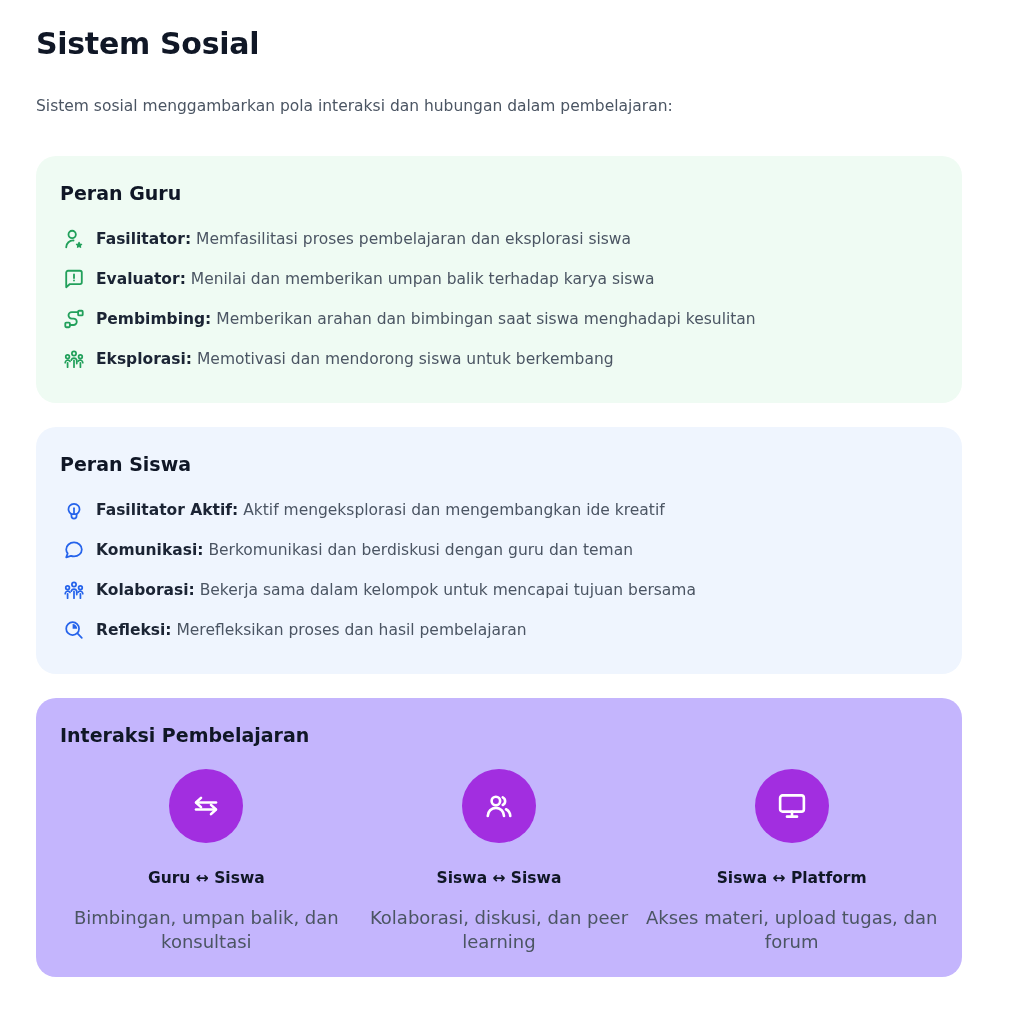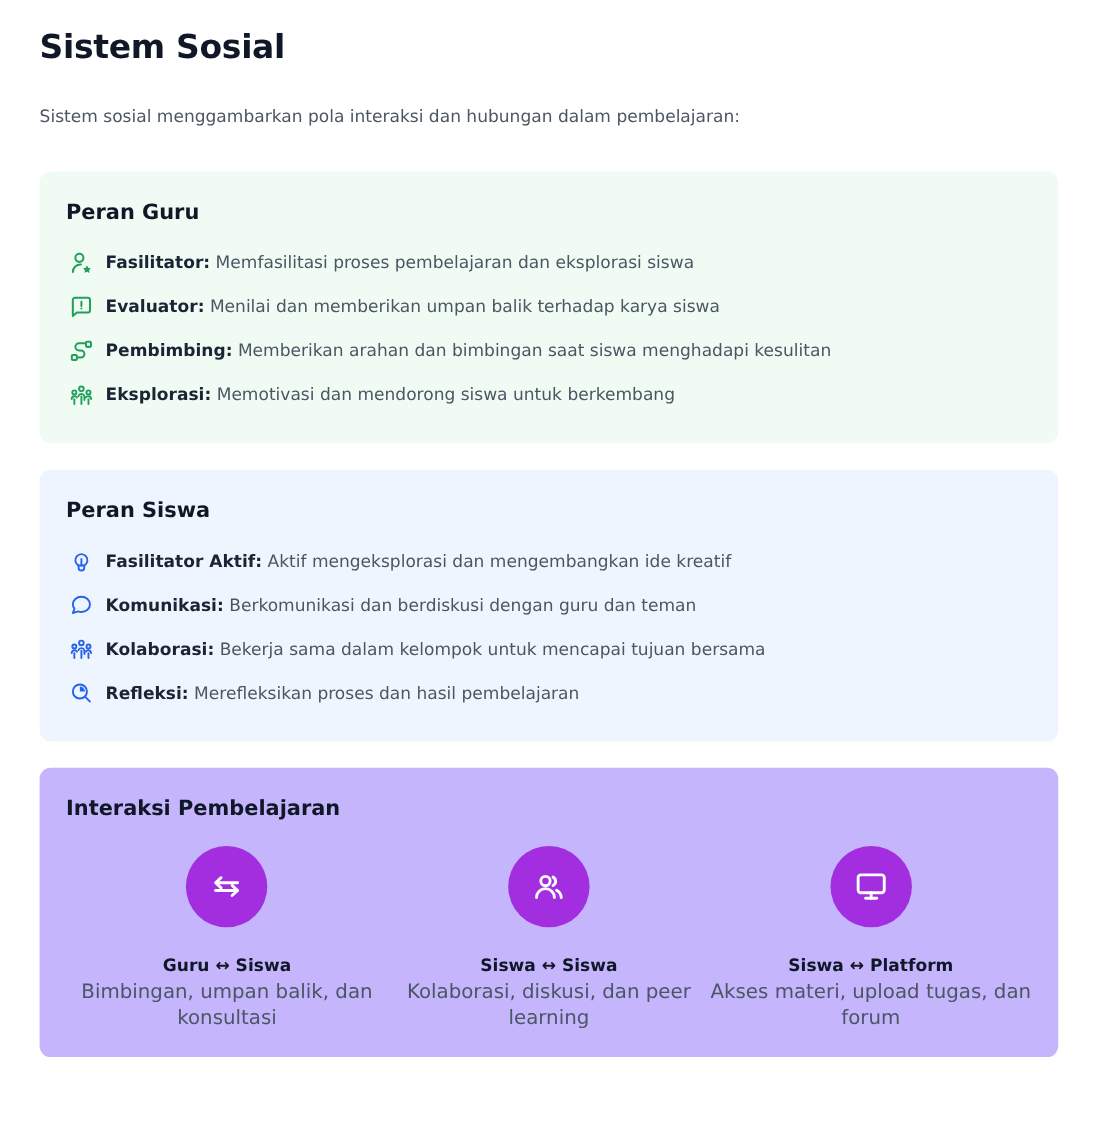--- a/index.html
+++ b/index.html
@@ -33,21 +33,21 @@
   .page-subtitle {
     font-size: 15.5px;
     color: #4b5563;
     margin: 33px 0 0 0;
     line-height: 1.5;
   }
 
   
   .card {
     box-sizing: border-box;
-    border-radius: 10px;
+    border-radius: 20px;
     padding: 26px 24px 24px 24px;
   }
   .card-green  { background: #effbf3; margin-top: 38px; }
   .card-blue   { background: #eff5fe; margin-top: 24px; }
   .card-purple { background: #c4b5fd; margin-top: 24px; }
 
   .card-title {
     font-size: 19px;
     font-weight: 700;
     color: #101726;
@@ -102,21 +102,21 @@
     align-items: center;
     justify-content: center;
     margin-bottom: 26px;
   }
   .circle svg { display: block; width: 30px; height: 30px; }
   .interaction-label {
     font-size: 15.5px;
     font-weight: 700;
     color: #101726;
     line-height: 1.2;
-    margin-bottom: 3px;
+    margin-bottom: 19px;
   }
   .interaction-desc {
     font-size: 18px;
     color: #4b5563;
     line-height: 1.3;
   }
 </style>
 </head>
 <body>
 

